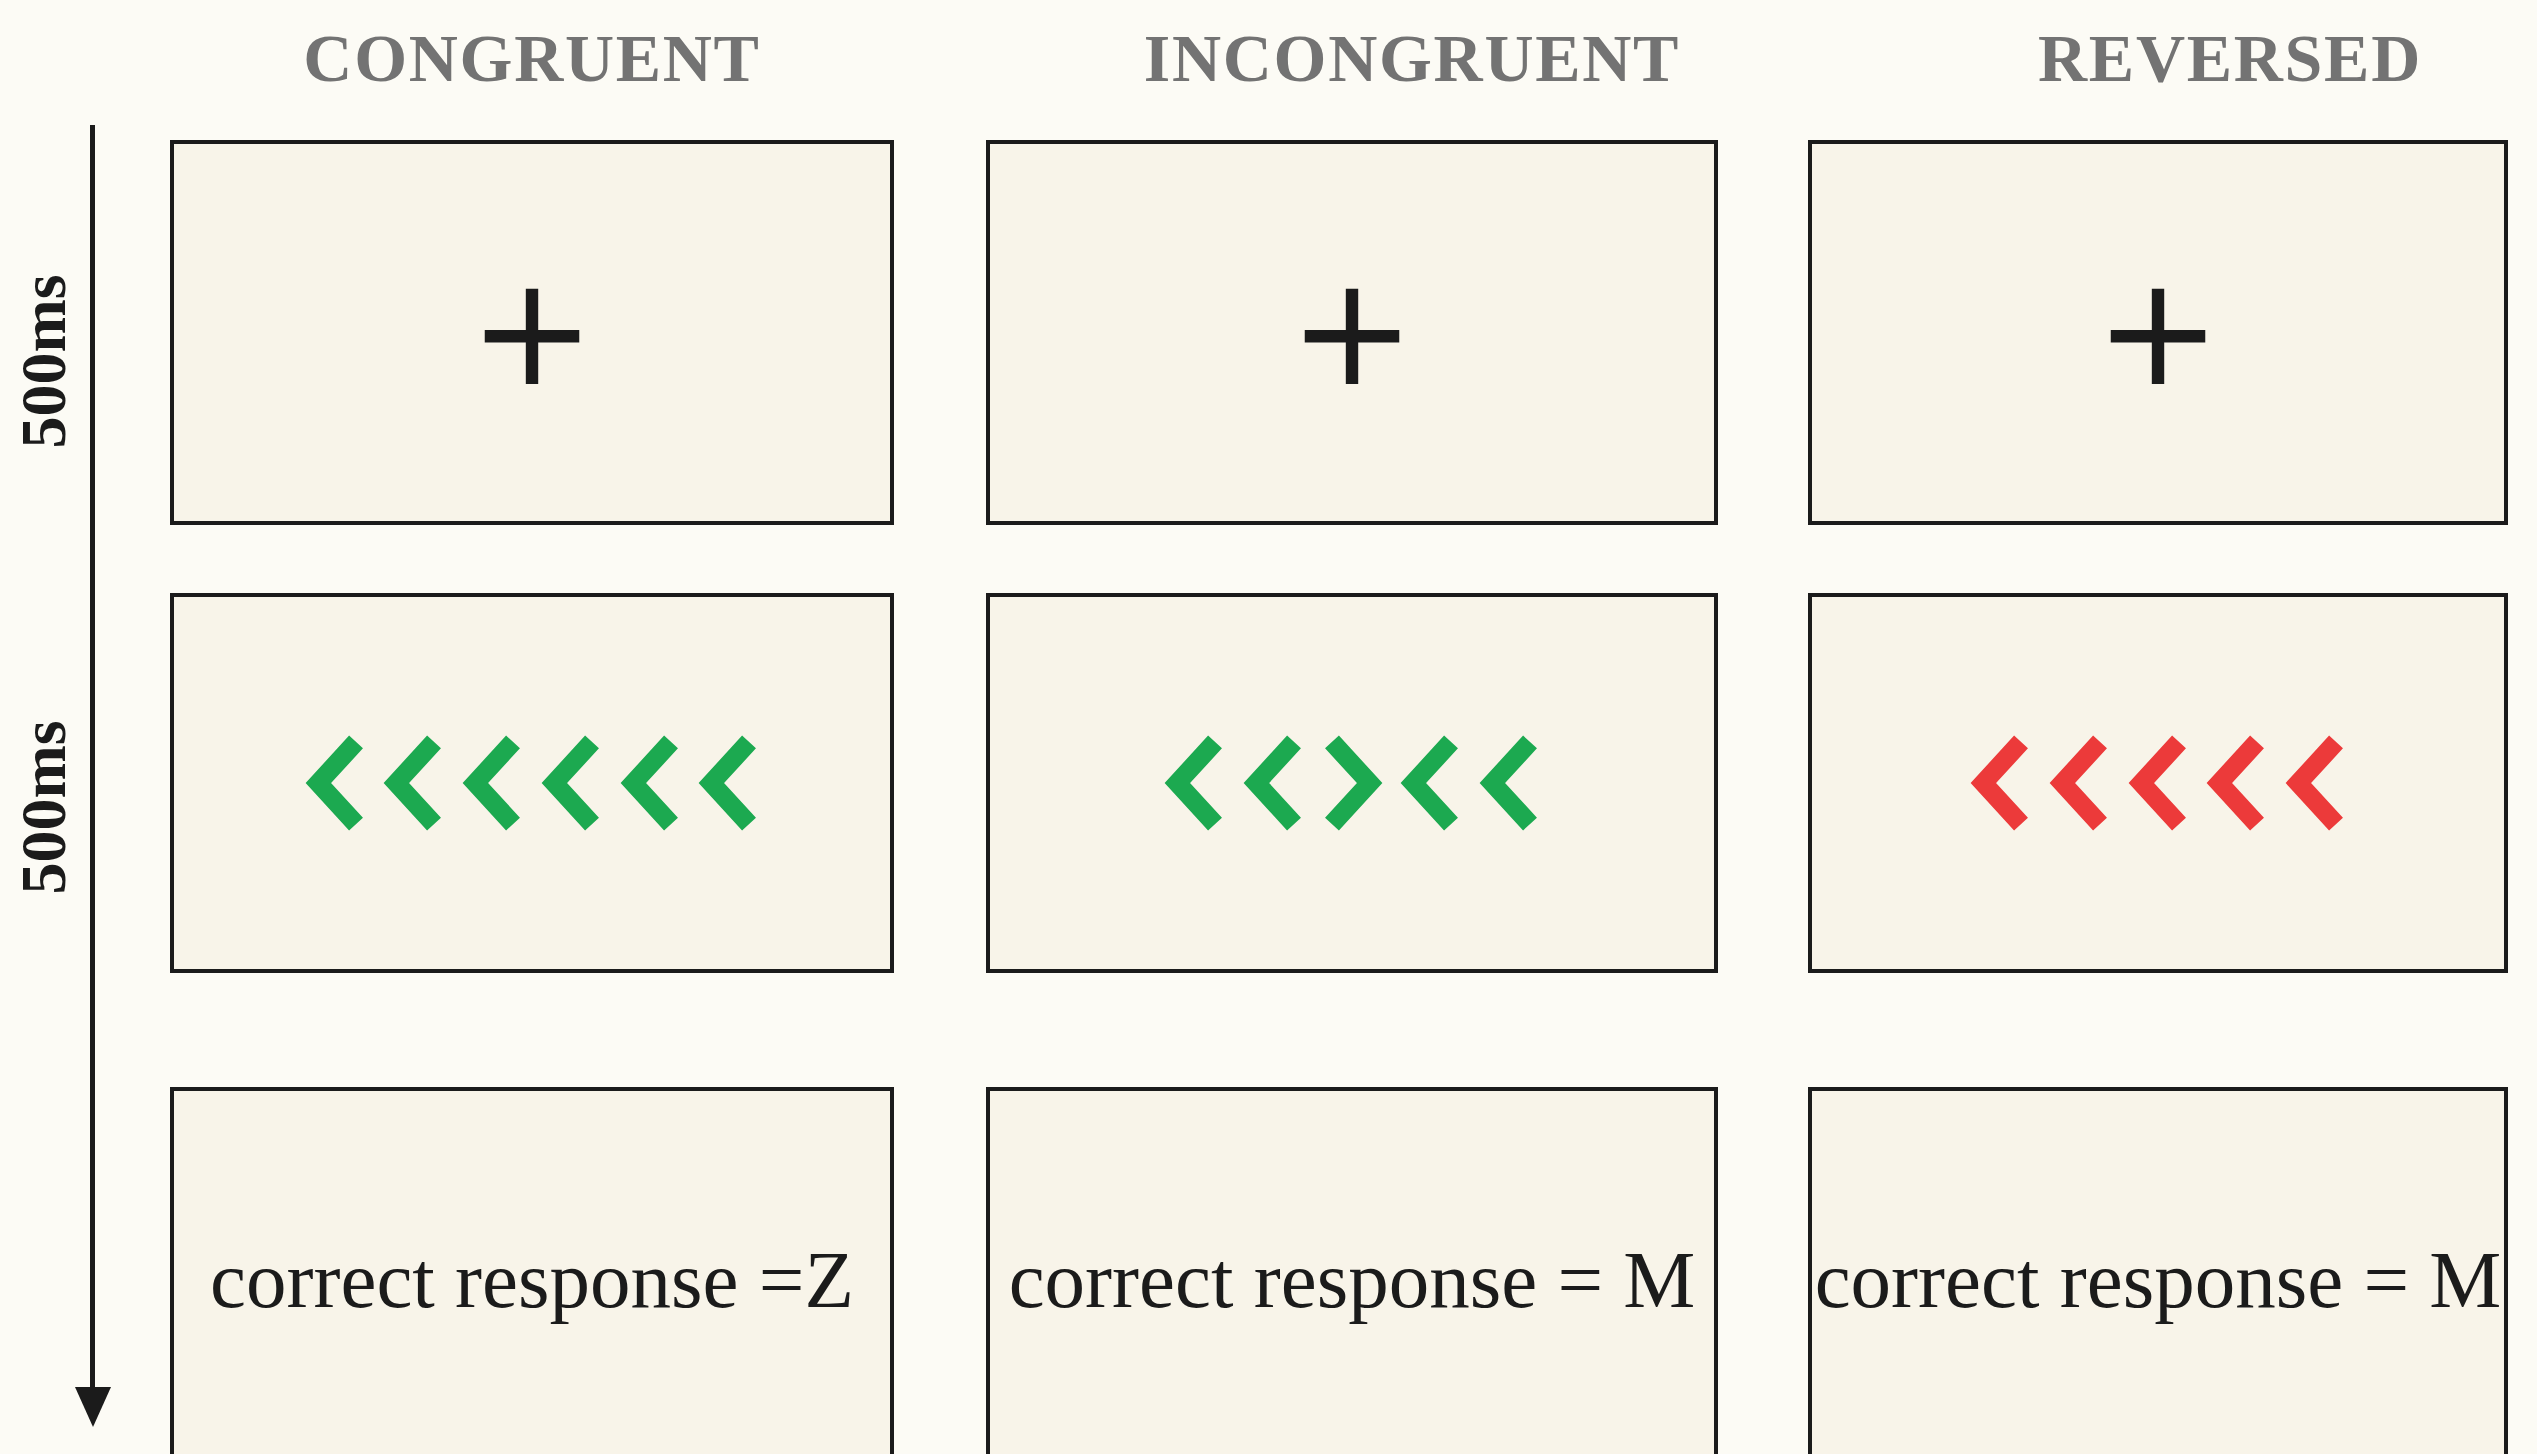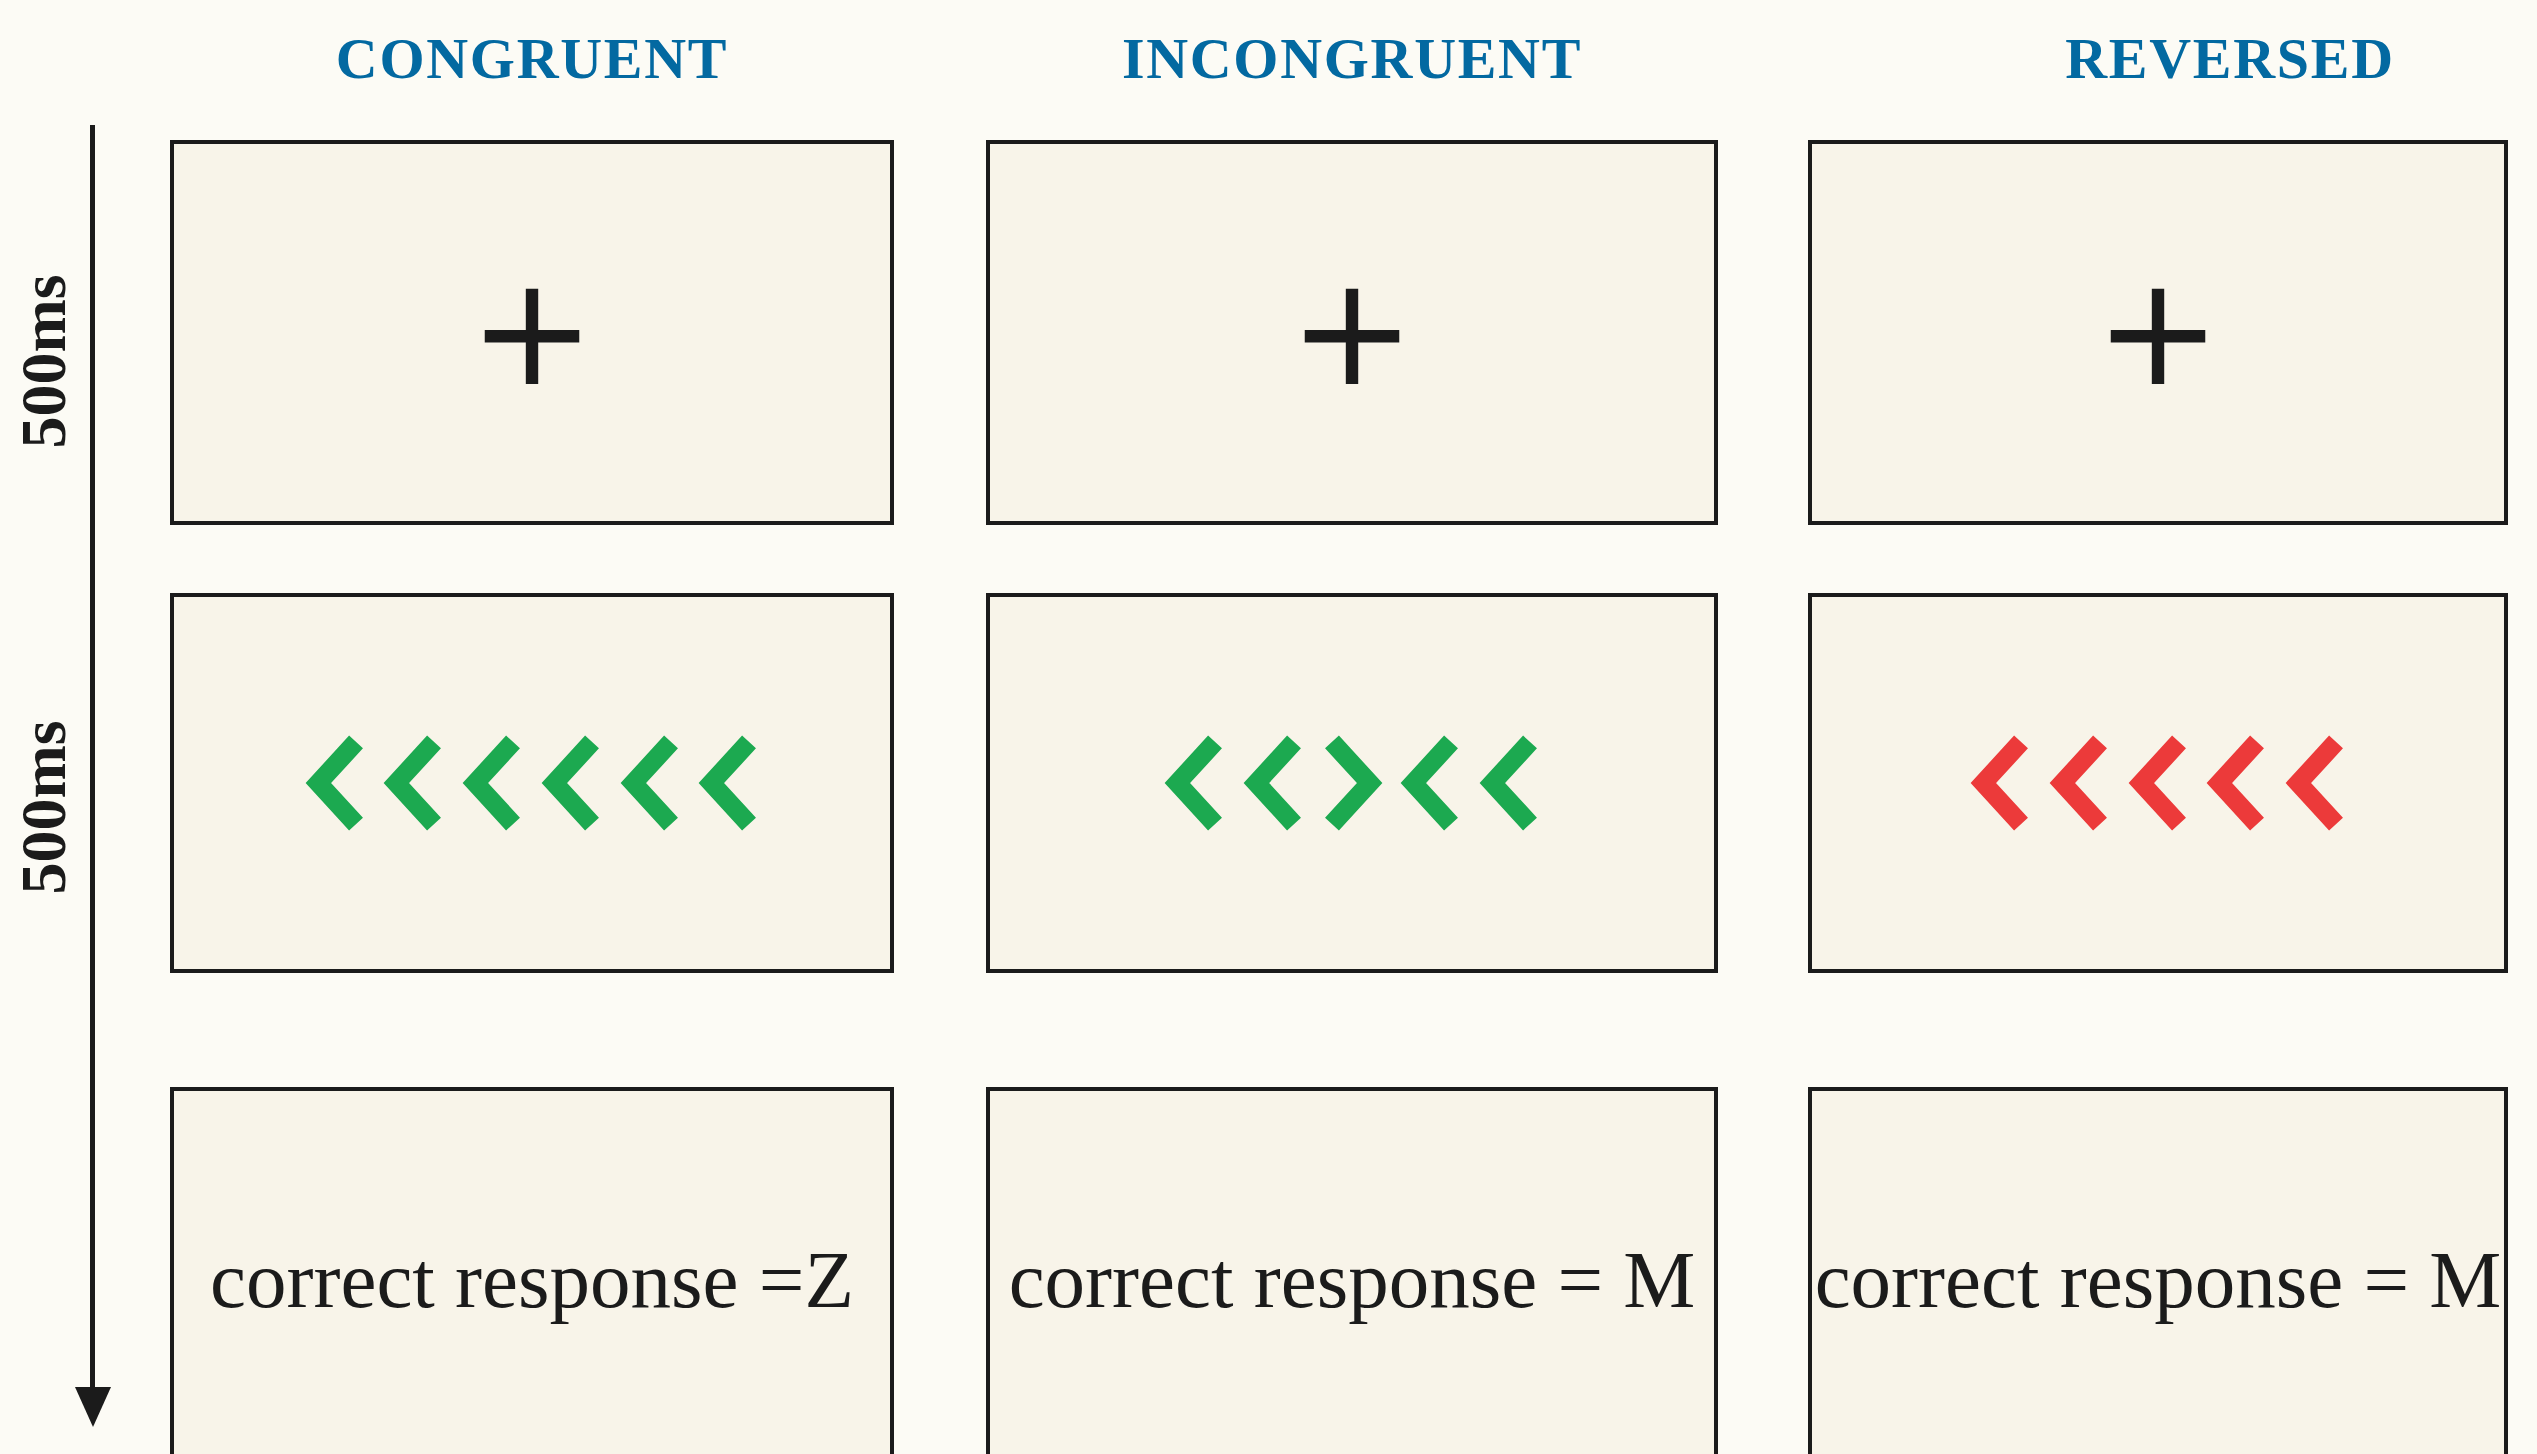--- a/index.html
+++ b/index.html
@@ -11,28 +11,28 @@
     color: #1b1b1b;
     overflow: hidden;
   }
 
   
   .col-header {
     position: absolute;
     top: 6.9px;
     height: 103px;
     display: flex; align-items: center; justify-content: center;
-    font-size: 58px;
+    font-size: 68px;
     font-weight: 700;
     letter-spacing: 1.7px;
-    color: #0369a1;
+    color: #737373;
     white-space: nowrap;
   }
   .col-header.c1 { left: 170px;  width: 724px; }
-  .col-header.c2 { left: 986px; width: 732px; }
+  .col-header.c2 { left: 1046px; width: 732px; }
   .col-header.c3 { left: 1880px; width: 700px; }
 
   
   .panel {
     position: absolute;
     box-sizing: border-box;
     background: #f8f4e9;
     border: 4.3px solid #1b1b1b;
     display: flex; align-items: center; justify-content: center;
   }

